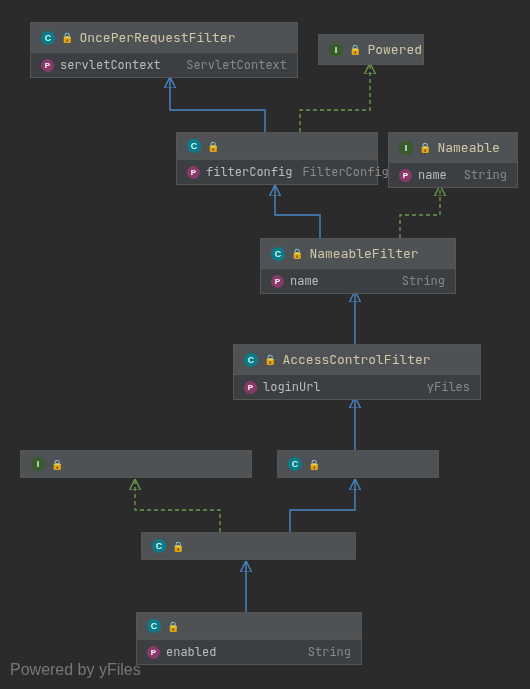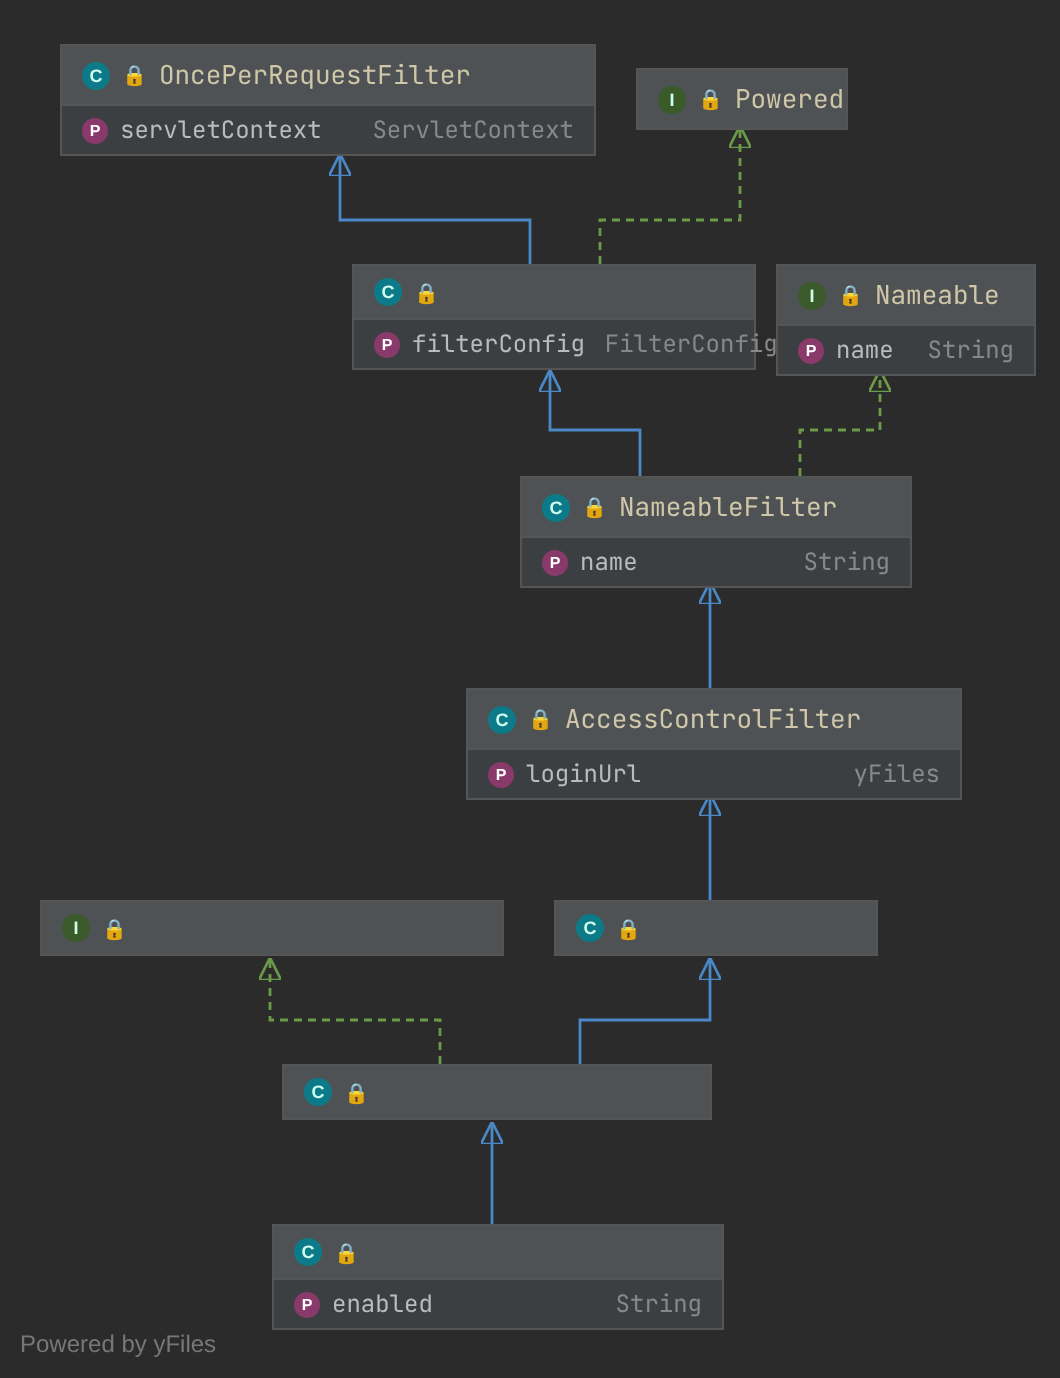--- a/index.html
+++ b/index.html
@@ -10,21 +10,21 @@
 .ico{width:14px;height:14px;border-radius:50%;flex:none;display:flex;align-items:center;justify-content:center;font-size:9px;font-weight:bold;font-family:sans-serif;}
 .ico-c{background:#0d7a8a;color:#cfe;}
 .ico-i{background:#3a5a2a;color:#cfe;}
 .lock{font-size:10px;color:#999;}
 .title{color:#d0c7a8;font-size:13px;}
 .row{display:flex;align-items:center;justify-content:space-between;padding:4px 10px;gap:10px;font-size:12px;}
 .pico{width:13px;height:13px;border-radius:50%;background:#8a3a6a;color:#fff;font-size:8px;display:flex;align-items:center;justify-content:center;font-family:sans-serif;font-weight:bold;margin-right:6px;flex:none;}
 .pname{color:#bbb;}
 .ptype{color:#888;}
 .left{display:flex;align-items:center;}
-.footer{position:absolute;left:10px;bottom:10px;color:#777;font-size:12px;font-family:sans-serif;}
+.footer{position:absolute;left:10px;bottom:10px;color:#777;font-size:16px;font-family:sans-serif;}
 svg{position:absolute;left:0;top:0;pointer-events:none;}
 </style>
 </head>
 <body>
 
 <div class="canvas">
 
 <svg width="530" height="689">
   <defs>
     <marker id="ah-blue" viewBox="0 0 10 10" refX="9" refY="5" markerWidth="8" markerHeight="8" orient="auto-start-reverse">

